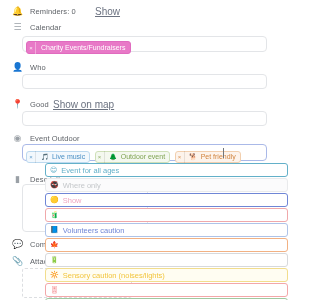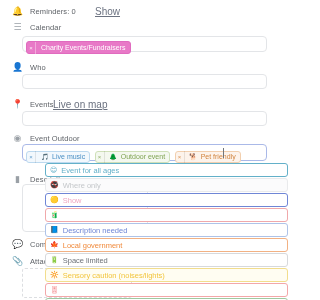--- a/index.html
+++ b/index.html
@@ -99,22 +99,22 @@
   </div>
 
   <div class="row" style="top:62px;">
     <span class="gicon" style="top:0;">👤</span>
     <span class="flabel">Who</span>
   </div>
   <div class="finput" style="top:74px; height:15px;"></div>
 
   <div class="row" style="top:99px;">
     <span class="gicon" style="top:0;">📍</span>
-    <span class="flabel">Events</span>
-    <span class="flink" style="left:53px; top:0;">Live on map</span>
+    <span class="flabel">Good</span>
+    <span class="flink" style="left:53px; top:0;">Show on map</span>
   </div>
   <div class="finput" style="top:111px; height:15px;"></div>
 
   <div class="row" style="top:133px;">
     <span class="gicon" style="top:0;">◉</span>
     <span class="flabel">Event Outdoor</span>
   </div>
   <div class="finput" style="top:144px; height:17px; border-color:#aab9e8; padding:2px 3px; white-space:nowrap;">
     <span class="chip chip-a">
       <span class="x">×</span>
@@ -162,29 +162,27 @@
     </div>
     <div class="sg" style="color: rgb(240, 166, 192); background: rgb(255, 255, 255); border: 1px solid rgb(111, 134, 214);">
       <span class="em">🟡</span>
       <span>Show</span>
     </div>
     <div class="sg" style="color: rgb(239, 123, 126); background: rgb(255, 255, 255); border: 1px solid rgb(240, 168, 170);">
       <span class="em">🧃</span>
     </div>
     <div class="sg" style="color: rgb(111, 134, 214); background: rgb(255, 255, 255); border: 1px solid rgb(174, 195, 232);">
       <span class="em">📘</span>
-      <span>Description needed</span>
+      <span>Volunteers caution</span>
     </div>
     <div class="sg" style="color: rgb(240, 138, 60); background: rgb(255, 255, 255); border: 1px solid rgb(242, 177, 131);">
       <span class="em">🍁</span>
-      <span>Local government</span>
     </div>
     <div class="sg" style="color: rgb(109, 114, 120); background: rgb(255, 255, 255); border: 1px solid rgb(215, 217, 220);">
       <span class="em">🔋</span>
-      <span>Space limited</span>
     </div>
     <div class="sg" style="color: rgb(242, 197, 61); background: rgb(255, 253, 242); border: 1px solid rgb(242, 221, 140);">
       <span class="em">🔆</span>
       <span>Sensory caution (noises/lights)</span>
     </div>
     <div class="sg" style="color: rgb(239, 95, 99); background: rgb(255, 255, 255); border: 1px solid rgb(243, 167, 169);">
       <span class="em">🎚</span>
     </div>
     <div class="sg" style="color: rgb(74, 143, 78); background: rgb(255, 255, 255); border: 1px solid rgb(159, 201, 161);">
       

